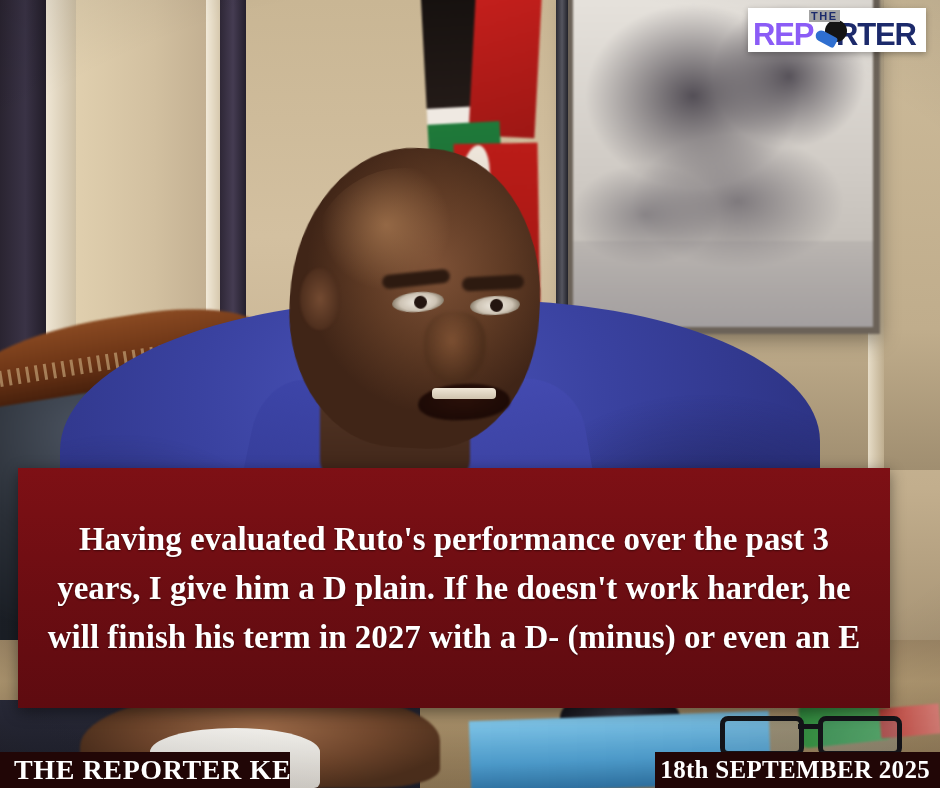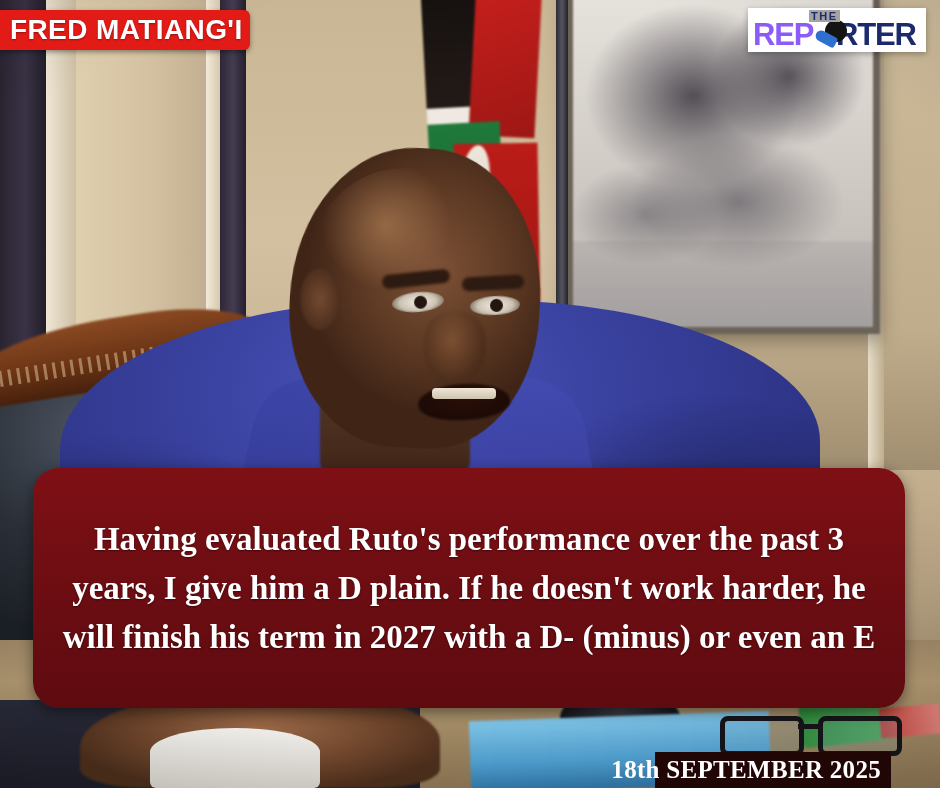--- a/index.html
+++ b/index.html
@@ -314,26 +314,25 @@
     position:absolute; left:8px; top:0px; width:22px; height:22px;
     background:#141414; border-radius:50%;
   }
   .logo-mic .mic-handle {
     position:absolute; left:-2px; top:13px; width:22px; height:11px;
     background:#2f6fd0; border-radius:6px 3px 3px 6px;
     transform: rotate(28deg);
   }
 
   .quote-box {
-    position:absolute; left:33px; top:468px;
+    position:absolute; left:18px; top:468px;
     width:872px; height:240px;
     background: linear-gradient(180deg,#7e1015 0%, #6b0d12 55%, #5e0b10 100%);
     display:flex; align-items:center; justify-content:center;
     box-shadow: 0 4px 14px rgba(0,0,0,.45);
-    border-radius: 26px;
   }
   .quote-text {
     color:#ffffff;
     font-family:"Liberation Serif", serif;
     font-weight:700;
     font-size:33px;
     line-height:49px;
     text-align:center;
     padding: 0 22px;
     text-shadow: 0 1px 2px rgba(0,0,0,.45);
@@ -346,21 +345,21 @@
     display:flex; align-items:center;
   }
   .footer-left span {
     color:#ffffff;
     font-family:"Liberation Serif", serif;
     font-weight:700; font-size:28px; letter-spacing:.6px;
     margin-left:14px; white-space:nowrap;
   }
   .footer-right {
     position:absolute; left:655px; top:752px;
-    width:236px; height:36px;
+    width:285px; height:36px;
     background:#210606;
     display:flex; align-items:center; justify-content:flex-end;
   }
   .footer-right span {
     color:#ffffff;
     font-family:"Liberation Serif", serif;
     font-weight:700; font-size:25px; letter-spacing:.3px;
     margin-right:10px; white-space:nowrap;
   }
 </style>
@@ -427,38 +426,38 @@
     <div class="red-strip"></div>
     <div class="glasses">
       <div class="lens l"></div>
       <div class="bridge"></div>
       <div class="lens r"></div>
     </div>
 
     <div class="vignette"></div>
   </div>
 
-  <div class="name-banner">
-    <span>FRED MATIANG'I</span>
-  </div>
 
   <div class="logo-box">
     <div class="logo-inner">
       <div class="logo-the">THE</div>
       <div class="logo-word">
         <span class="rep">REP</span><span class="gap">O</span><span class="rter">RTER</span>
       </div>
       <div class="logo-mic">
         <div class="mic-head"></div>
         <div class="mic-handle"></div>
       </div>
     </div>
   </div>
 
   <div class="quote-box">
     <div class="quote-text">Having evaluated Ruto's performance over the past 3 years, I give him a D plain. If he doesn't work harder, he will finish his term in 2027 with a D- (minus) or even an E</div>
   </div>
 
+  <div class="footer-left">
+    <span>THE REPORTER KE</span>
+  </div>
   <div class="footer-right">
     <span>18th SEPTEMBER 2025</span>
   </div>
 
 </div>
 
 </body></html>

